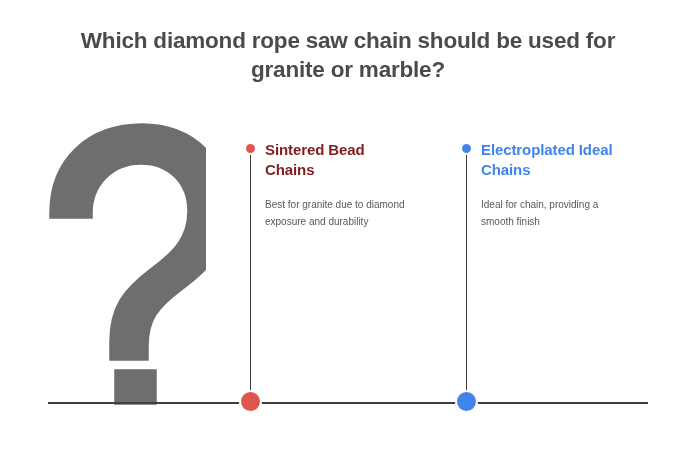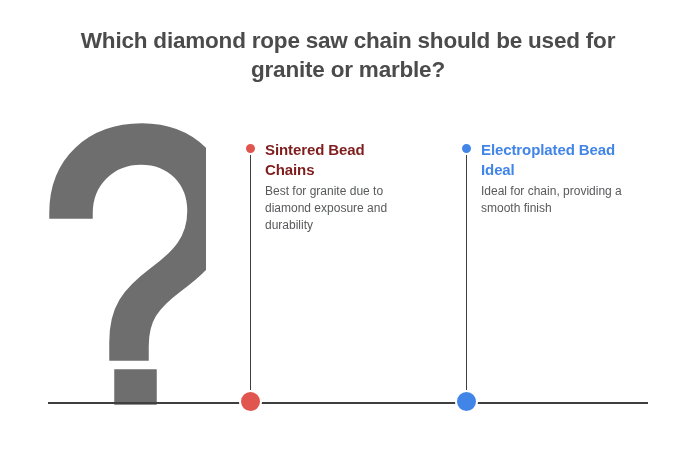--- a/index.html
+++ b/index.html
@@ -97,22 +97,22 @@
     width: 150px;
   }
   .label-title {
     font-size: 15px;
     line-height: 20px;
     font-weight: bold;
     letter-spacing: -0.1px;
     font-stretch: condensed;
   }
   .label-desc {
-    margin-top: 3px;
-    font-size: 12px;
+    margin-top: 16px;
+    font-size: 10px;
     line-height: 17px;
     color: #57595b;
     font-stretch: condensed;
   }
 </style>
 </head>
 <body>
 
 <div id="infographic">
 
@@ -151,18 +151,18 @@
       <div class="label-title" style="color:#7f1d1d;">Sintered Bead Chains</div>
       <div class="label-desc">Best for granite due to diamond exposure and durability</div>
     </div>
   </div>
 
   <div class="marker-group" style="left:466px;">
     <div class="stem"></div>
     <div class="dot-top" style="background:#4285e8;"></div>
     <div class="dot-bottom" style="background:#4285e8;"></div>
     <div class="label-block">
-      <div class="label-title" style="color:#4285e8;">Electroplated Bead Ideal</div>
+      <div class="label-title" style="color:#4285e8;">Electroplated Ideal Chains</div>
       <div class="label-desc">Ideal for chain, providing a smooth finish</div>
     </div>
   </div>
 
 </div>
 
 </body></html>

